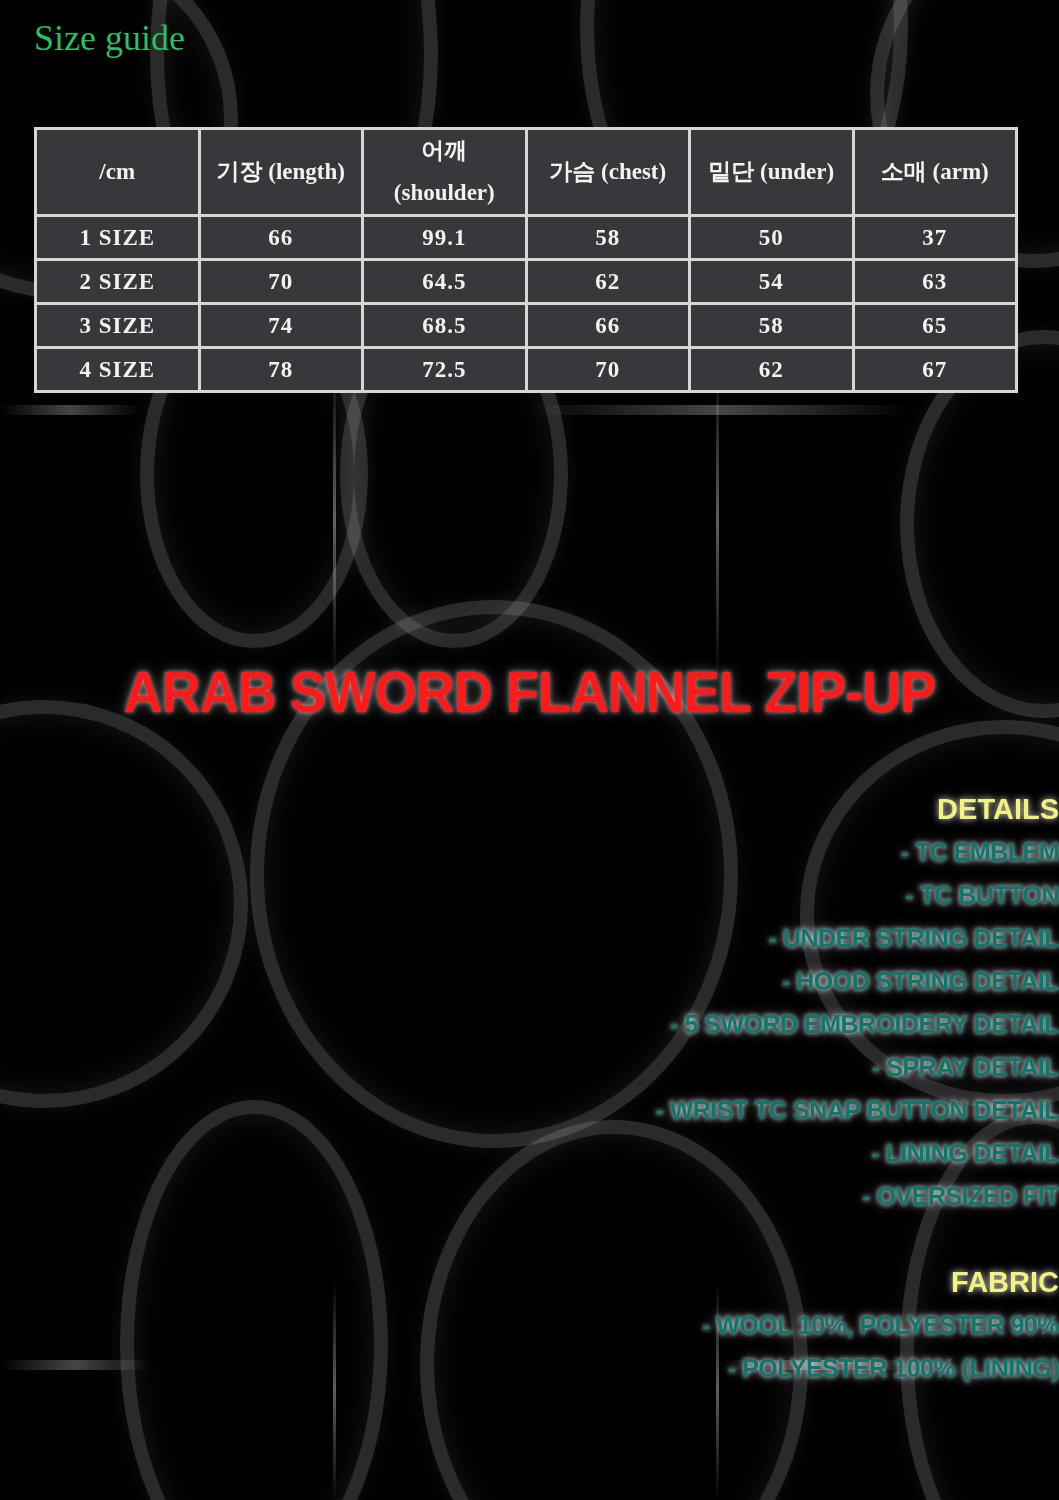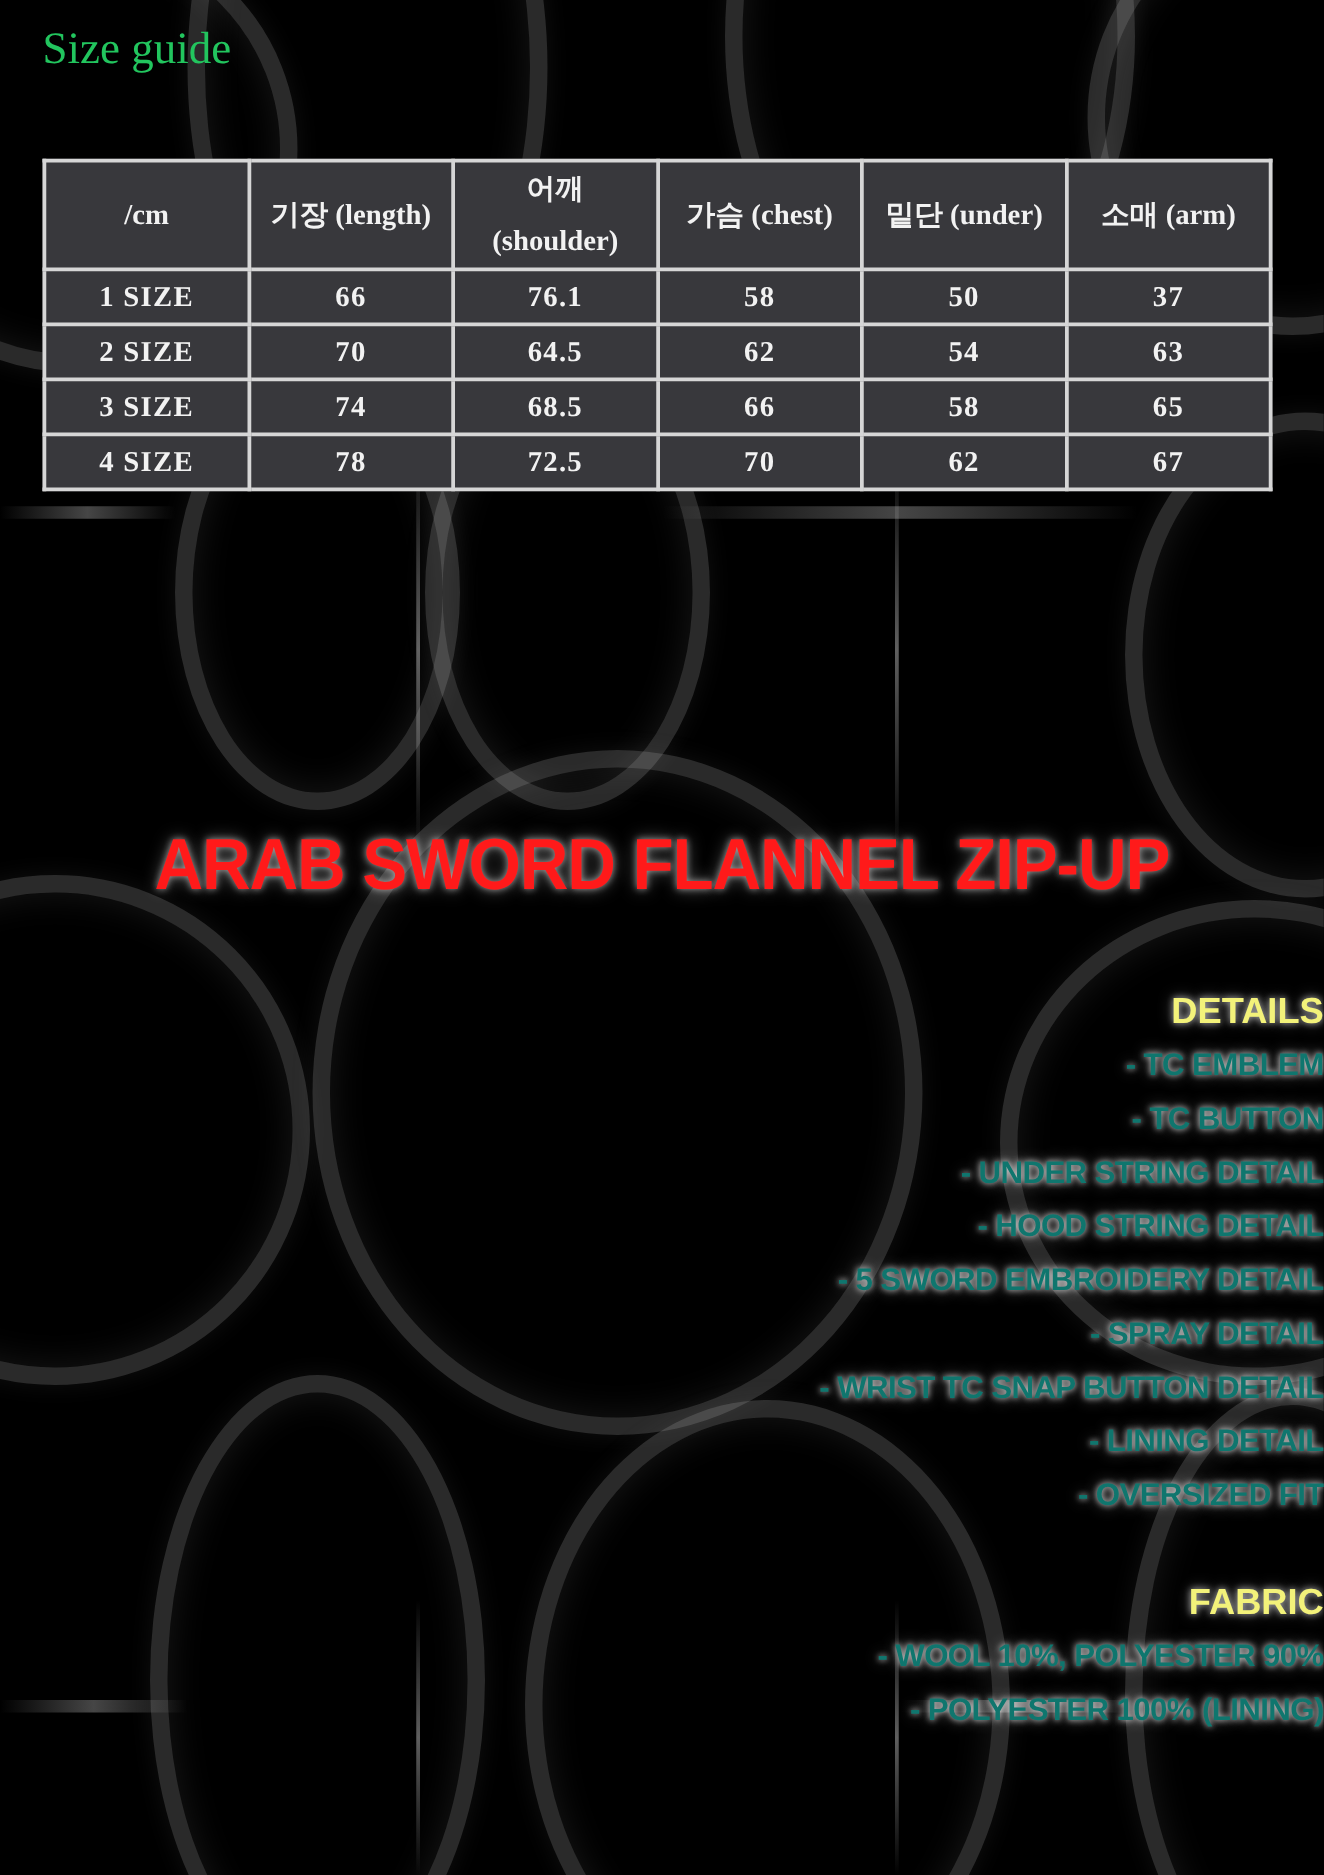--- a/index.html
+++ b/index.html
@@ -101,21 +101,21 @@
         <th>어깨 (shoulder)</th>
         <th>가슴 (chest)</th>
         <th>밑단 (under)</th>
         <th>소매 (arm)</th>
       </tr>
     </thead>
     <tbody>
       <tr>
         <td>1 SIZE</td>
         <td>66</td>
-        <td>76.1</td>
+        <td>99.1</td>
         <td>58</td>
         <td>50</td>
         <td>37</td>
       </tr>
       <tr>
         <td>2 SIZE</td>
         <td>70</td>
         <td>64.5</td>
         <td>62</td>
         <td>54</td>

